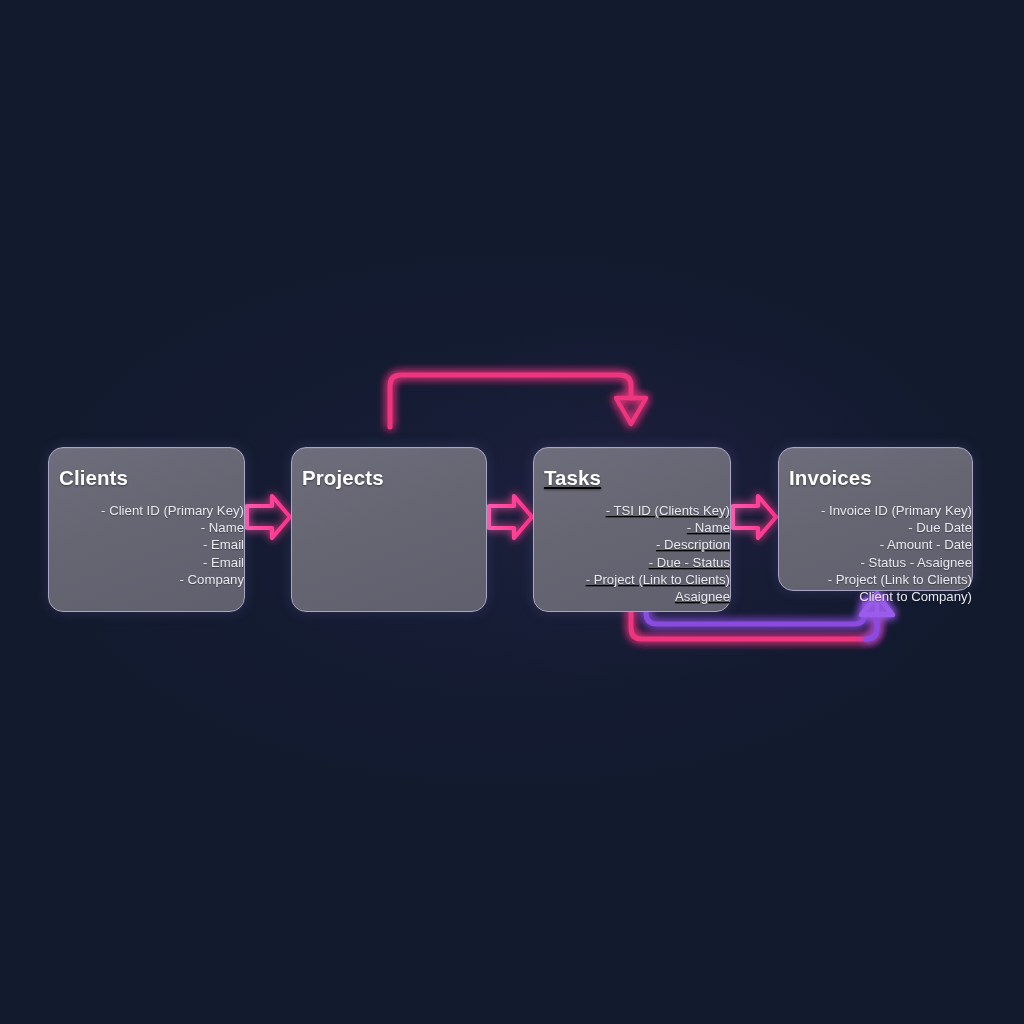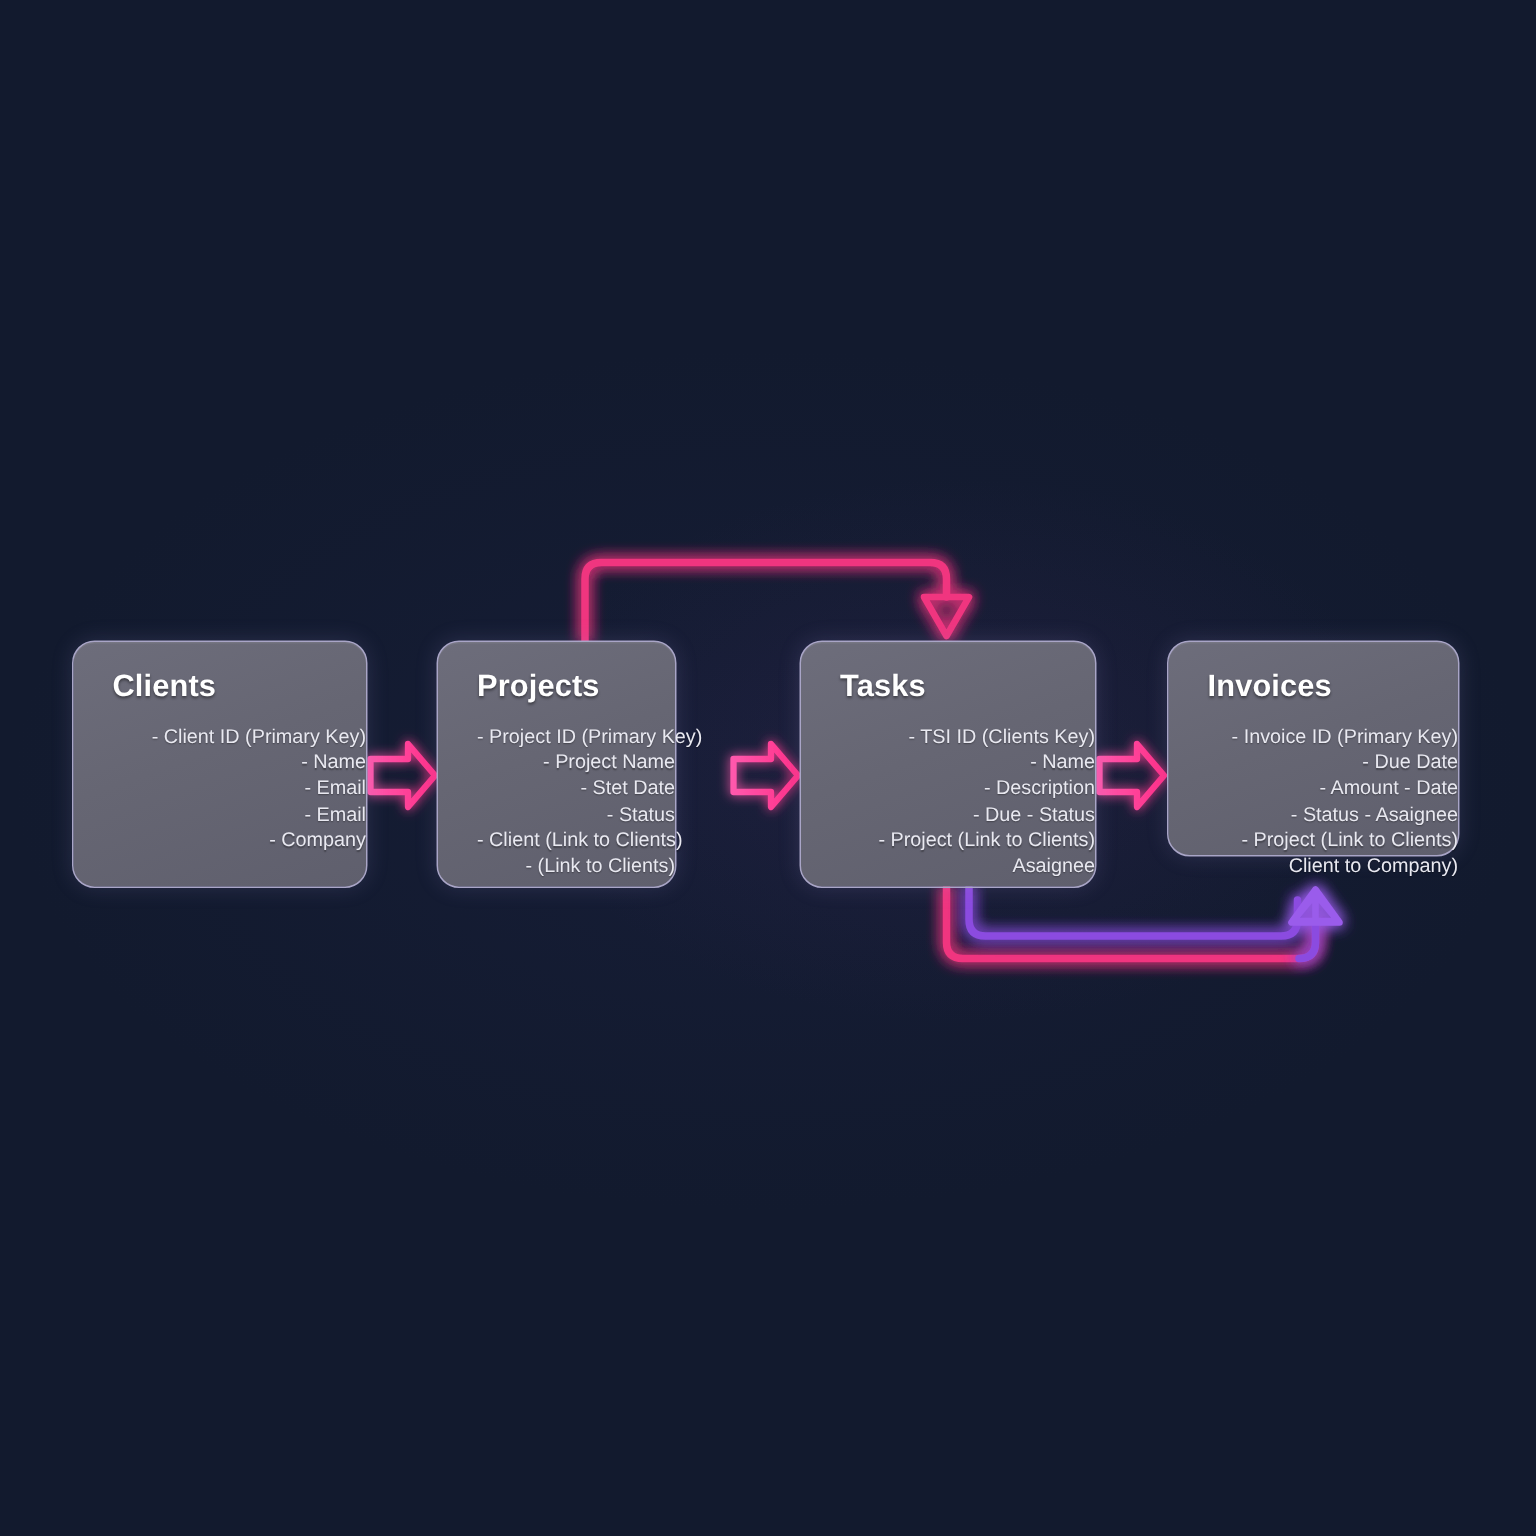--- a/index.html
+++ b/index.html
@@ -22,21 +22,22 @@
   
   .entity {
     position: absolute;
     box-sizing: border-box;
     border-radius: 15px;
     border: 1.6px solid #a9a5c7;
     background: linear-gradient(160deg, #6d6d7b 0%, #666673 45%, #5f5f6d 100%);
     box-shadow:
       0 0 14px rgba(150,140,200,0.18),
       inset 0 1px 0 rgba(255,255,255,0.07);
-    padding: 18px 0 10px 26px;
+    padding: 18px 0 10px 10px;
+    margin-top: 20px;
   }
   .entity-title {
     color: #ffffff;
     font-size: 20.5px;
     font-weight: bold;
     letter-spacing: 0.1px;
     margin: 0 0 12px 0;
     text-shadow: 0 1px 2px rgba(0,0,0,0.45);
   }
   .field-list {
@@ -50,22 +51,22 @@
     font-size: 13.2px;
     line-height: 17.2px;
     white-space: nowrap;
     text-shadow: 0 1px 1px rgba(0,0,0,0.35);
   }
   .field-list li.cont {
     padding-left: 10px;
   }
 
   #box-clients  { left: 48px;  top: 427px; width: 197px; height: 165px; }
-  #box-projects { left: 291px; top: 427px; width: 160px; height: 165px; }
-  #box-tasks    { left: 533px; top: 427px; width: 198px; height: 165px; }
+  #box-projects { left: 291px; top: 427px; width: 196px; height: 165px; }
+  #box-tasks    { left: 533px; top: 427px; width: 198px; height: 165px; text-decoration: underline; }
   #box-invoices { left: 778px; top: 427px; width: 195px; height: 144px; }
 
   
   #wires {
     position: absolute;
     left: 0; top: 0;
     width: 1024px;
     height: 1024px;
     pointer-events: none;
   }
@@ -141,28 +142,20 @@
       <li>- Client ID (Primary Key)</li>
       <li>- Name</li>
       <li>- Email</li>
       <li>- Email</li>
       <li>- Company</li>
     </ul>
   </div>
 
   <div id="box-projects" class="entity">
     <div class="entity-title">Projects</div>
-    <ul class="field-list">
-      <li>- Project ID (Primary Key)</li>
-      <li>- Project Name</li>
-      <li>- Stet Date</li>
-      <li>- Status</li>
-      <li>- Client (Link to Clients)</li>
-      <li>- (Link to Clients)</li>
-    </ul>
   </div>
 
   <div id="box-tasks" class="entity">
     <div class="entity-title">Tasks</div>
     <ul class="field-list">
       <li>- TSI ID (Clients Key)</li>
       <li>- Name</li>
       <li>- Description</li>
       <li>- Due  -  Status</li>
       <li>- Project (Link to Clients)</li>

